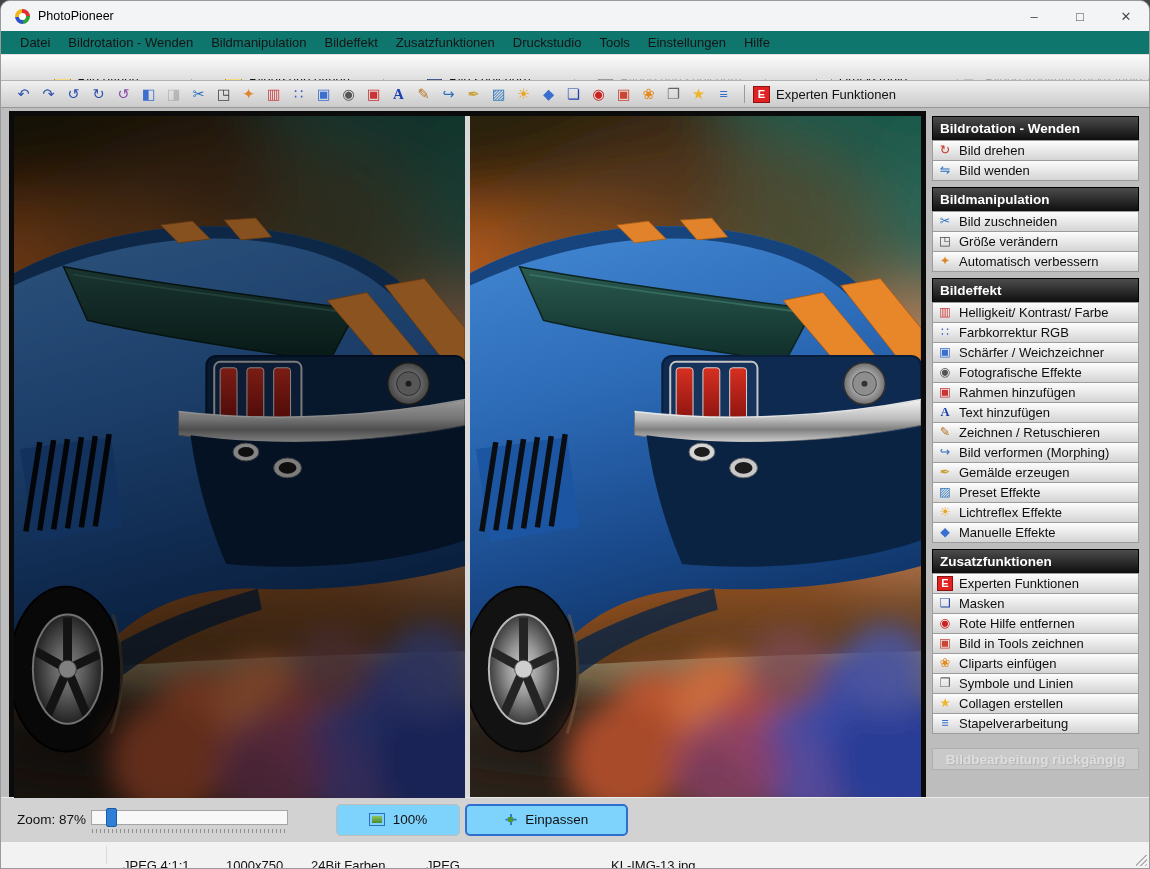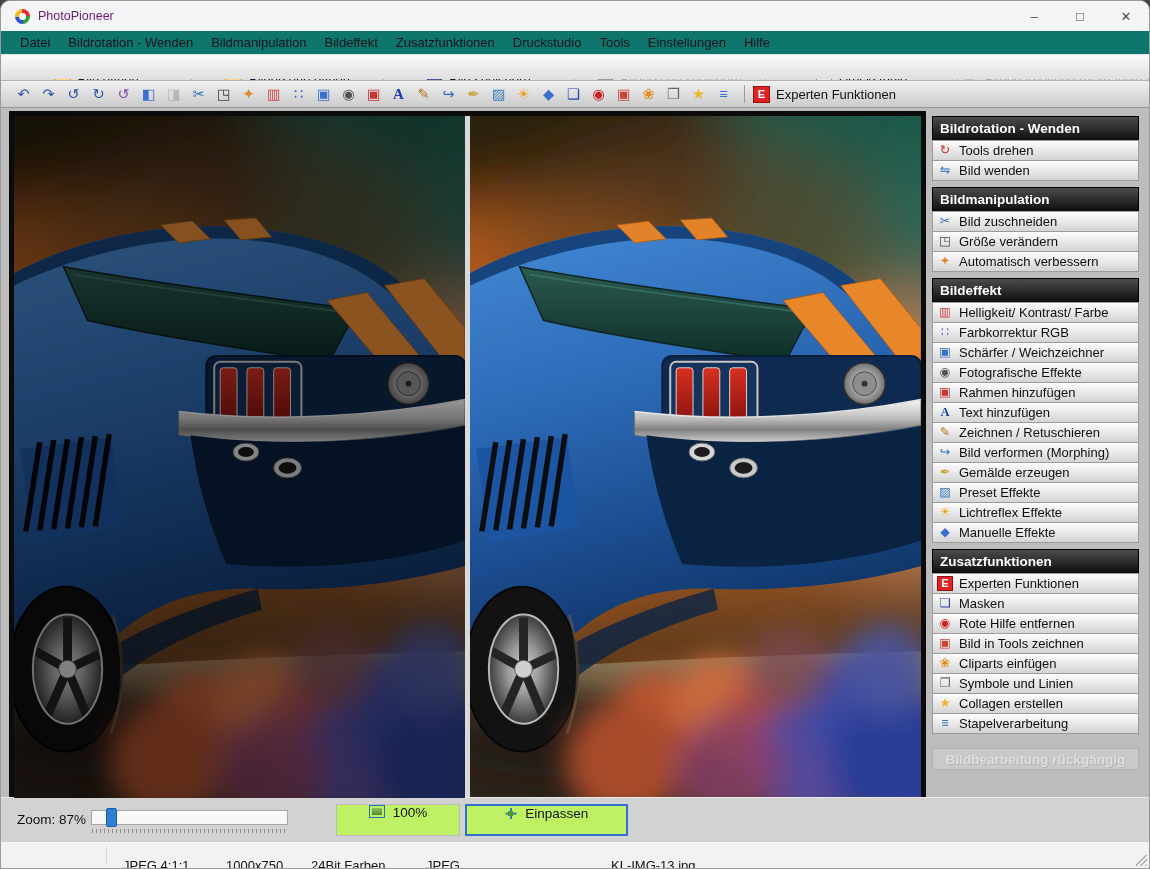--- a/index.html
+++ b/index.html
@@ -4,21 +4,21 @@
 <style>
   html,body{margin:0;padding:0;background:#454545;width:1150px;height:869px;overflow:hidden;
     font-family:"Liberation Sans",sans-serif;-webkit-font-smoothing:antialiased;}
   .window{position:absolute;inset:0;background:#ececec;border-radius:10px 10px 0 0;overflow:hidden;
     display:flex;flex-direction:column;border:1px solid #9a9a9a;box-sizing:border-box;}
   
   .titlebar{height:30px;background:#f3f4f6;display:flex;align-items:center;padding-left:14px;flex:0 0 auto;}
   .logo{width:15px;height:15px;border-radius:50%;position:relative;margin-right:8px;flex:0 0 auto;
     background:conic-gradient(#e03030 0 25%,#2aa13a 25% 50%,#2b52d0 50% 75%,#f2b51a 75% 100%);}
   .logo::after{content:"";position:absolute;inset:4px;background:#fff;border-radius:50%;}
-  .title-text{font-size:12.5px;color:#701a75;}
+  .title-text{font-size:12.5px;color:#000000;}
   .win-controls{margin-left:auto;display:flex;height:100%;}
   .win-btn{width:46px;display:flex;align-items:center;justify-content:center;font-size:13px;color:#4a4a4a;}
   
   .menubar{height:23px;background:#0f766e;display:flex;align-items:center;padding-left:10px;
     border-bottom:1px solid #e2e2e2;flex:0 0 auto;}
   .menu-item{font-size:13px;color:#141414;padding:0 9px;white-space:nowrap;}
   
   .file-toolbar{height:25px;background:linear-gradient(#fbfbfb,#dedede);border-bottom:1px solid #b2b2b2;
     display:flex;align-items:stretch;flex:0 0 auto;}
   .ft-btn{flex:1;display:flex;align-items:center;justify-content:center;gap:7px;font-size:13px;color:#111;
@@ -72,22 +72,22 @@
     text-shadow:1px 1px 0 #b5b5b5;box-sizing:border-box;}
   
   .zoombar{height:43px;background:#d2d2d2;border-top:1px solid #eaeaea;display:flex;align-items:center;
     padding-left:16px;flex:0 0 auto;}
   .zoom-label{font-size:13.5px;color:#111;width:74px;flex:0 0 auto;}
   .slider{position:relative;width:197px;height:28px;flex:0 0 auto;}
   .track{position:absolute;top:4px;left:0;right:0;height:13px;background:#f8f8f8;border:1px solid #a5a5a5;}
   .thumb{position:absolute;top:2px;left:15px;width:9px;height:17px;background:#2f7fd6;border:1px solid #1b5ca8;border-radius:2px;}
   .ticks{position:absolute;top:23px;left:1px;right:0;height:4px;
     background:repeating-linear-gradient(90deg,#8f8f8f 0 1px,transparent 1px 4px);}
-  .zb-btn{height:32px;display:flex;align-items:flex-start;justify-content:center;gap:8px;background:#bef264;
-    border:1px solid #bcbcbc;border-radius:0;font-size:13.5px;color:#111;box-sizing:border-box;}
+  .zb-btn{height:32px;display:flex;align-items:center;justify-content:center;gap:8px;background:#7dd3fc;
+    border:1px solid #bcbcbc;border-radius:5px;font-size:13.5px;color:#111;box-sizing:border-box;}
   .zb-100{width:124px;margin-left:48px;}
   .zb-fit{width:163px;margin-left:5px;border:2px solid #2e6fd0;}
   .zi-frame{width:14px;height:11px;border:1px solid #2b6fbe;position:relative;flex:0 0 auto;}
   .zi-frame::before{content:"";position:absolute;inset:2px;background:linear-gradient(#8cc35e,#4c8a2e);}
   .zi-fit{font-size:15px;color:#2b6fbe;line-height:1;position:relative;}
   .zi-fit::after{content:"";position:absolute;left:50%;top:50%;width:5px;height:5px;margin:-2.5px 0 0 -2.5px;background:#4c9a2e;}
   
   .statusbar{height:26px;background:#f2f2f2;border-top:1px solid #cfcfcf;position:relative;
     font-size:13px;color:#111;flex:0 0 auto;}
   .sb-divline{position:absolute;left:105px;top:4px;bottom:4px;width:1px;background:#dadada;}
@@ -380,21 +380,21 @@
     </div>
 
     <div class="sidebar" data-name="function-sidebar">
 
       <div class="section" data-name="sidebar-section-bildrotation">
         <div class="sec-header" data-name="section-header-bildrotation">Bildrotation - Wenden</div>
         <div>
 
             <div class="sb-item" data-name="sidebar-item-bild-drehen">
               <span class="sbi" data-name="rotate-image-icon" style="color: rgb(192, 57, 43);">↻</span>
-              <span data-name="sidebar-item-label">Tools drehen</span>
+              <span data-name="sidebar-item-label">Bild drehen</span>
             </div>
 
             <div class="sb-item" data-name="sidebar-item-bild-wenden">
               <span class="sbi" data-name="flip-image-icon" style="color: rgb(43, 111, 190);">⇋</span>
               <span data-name="sidebar-item-label">Bild wenden</span>
             </div>
           </div>
       </div>
 
       <div class="section" data-name="sidebar-section-bildmanipulation">

